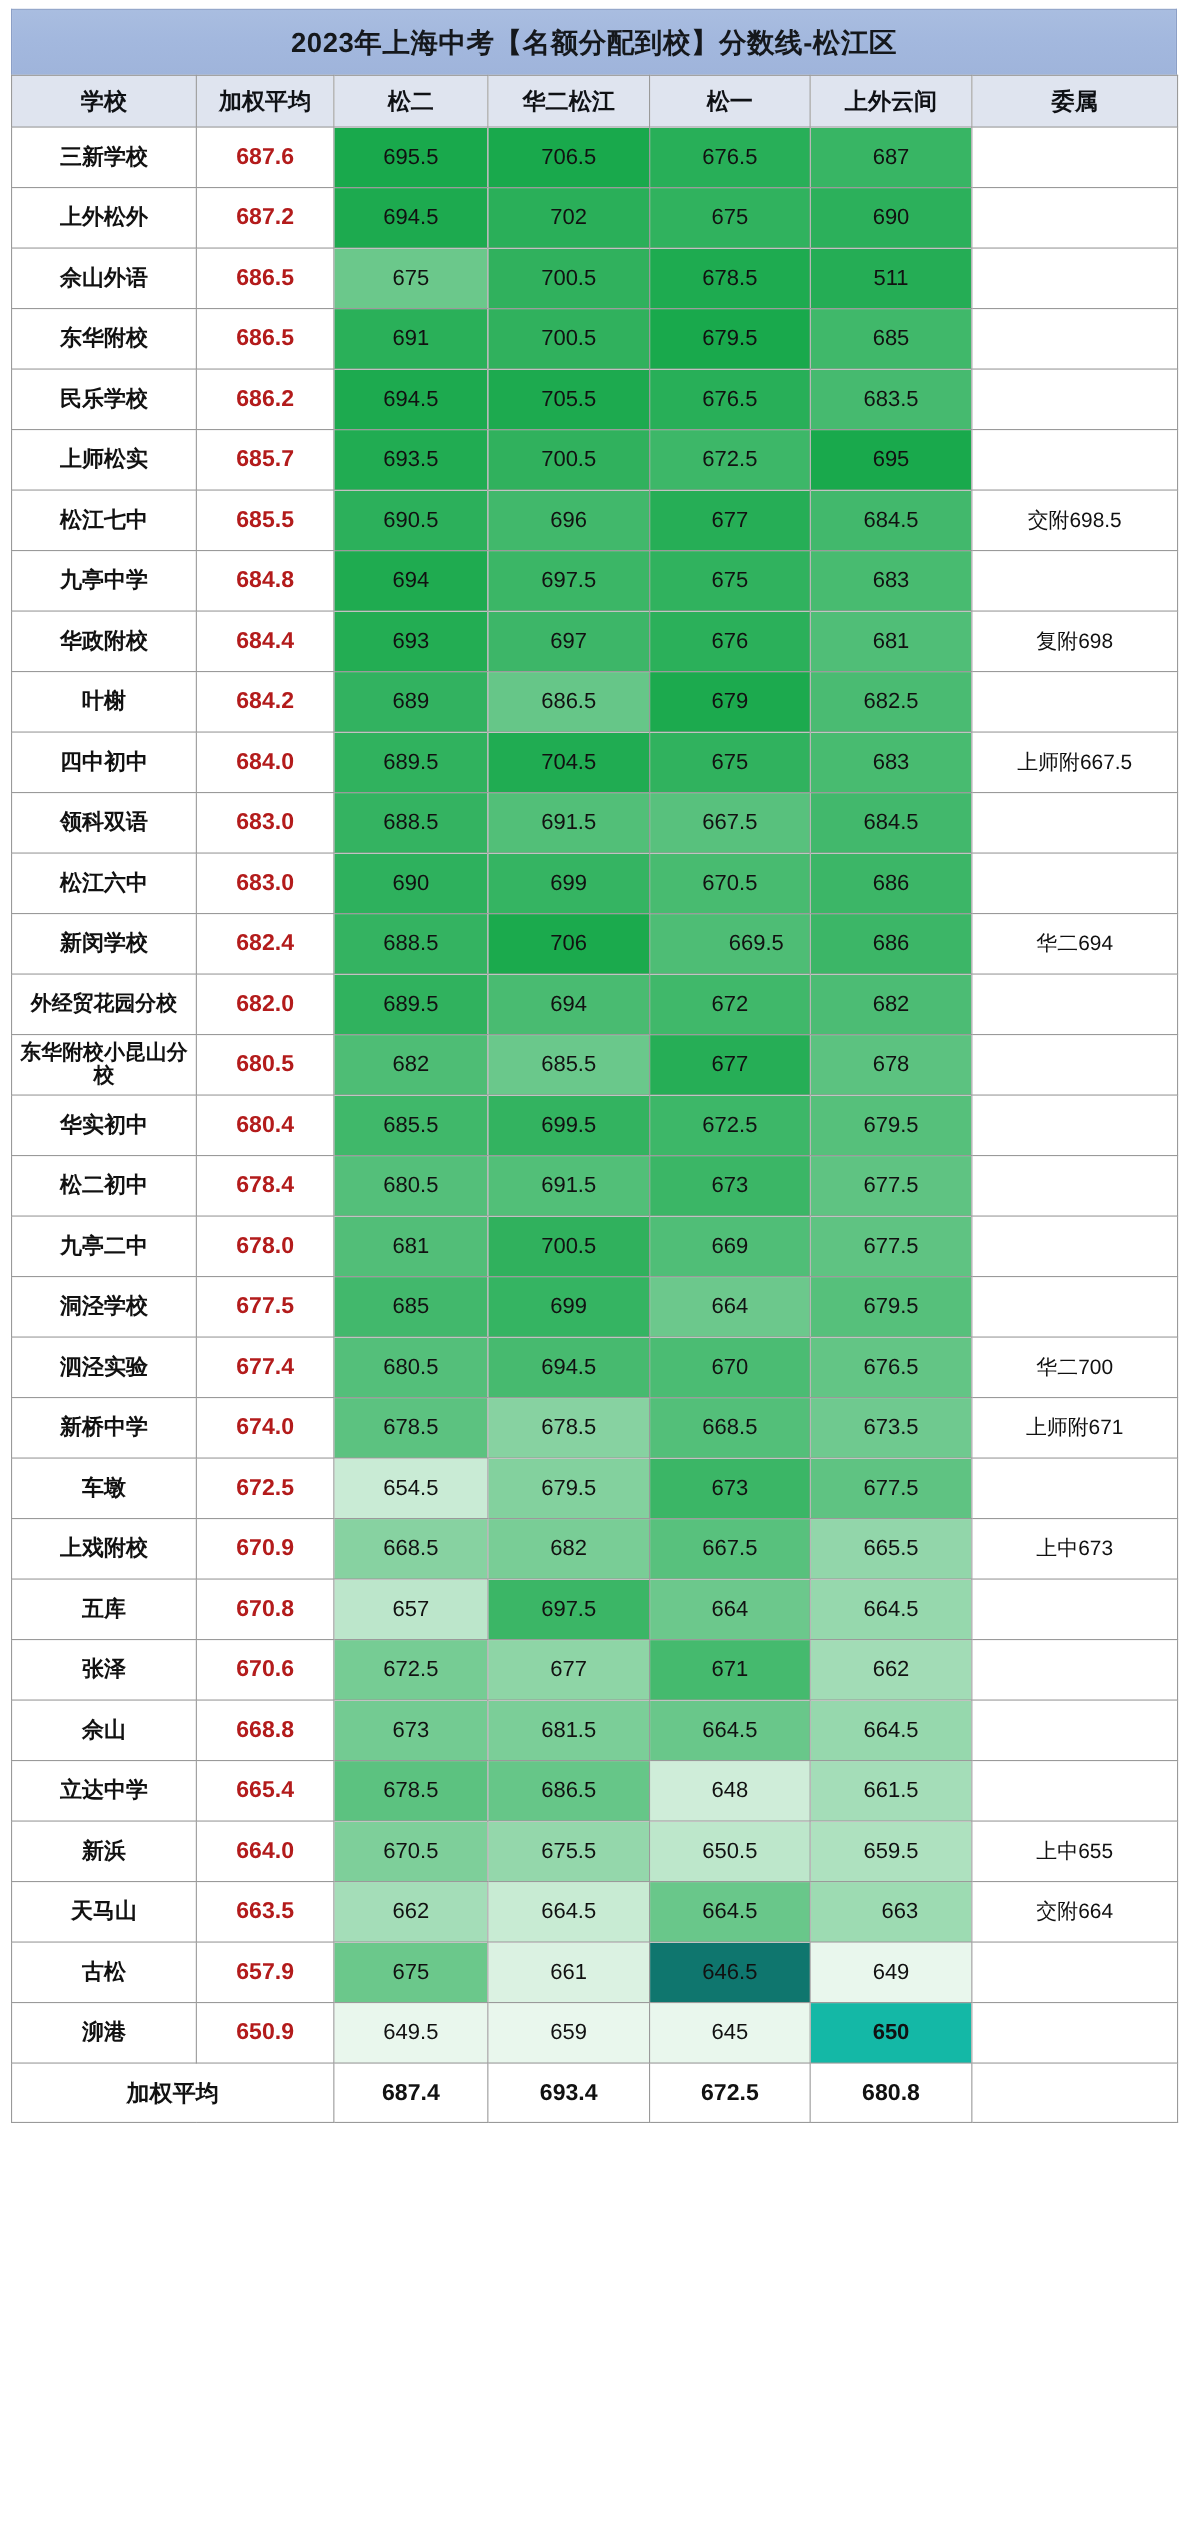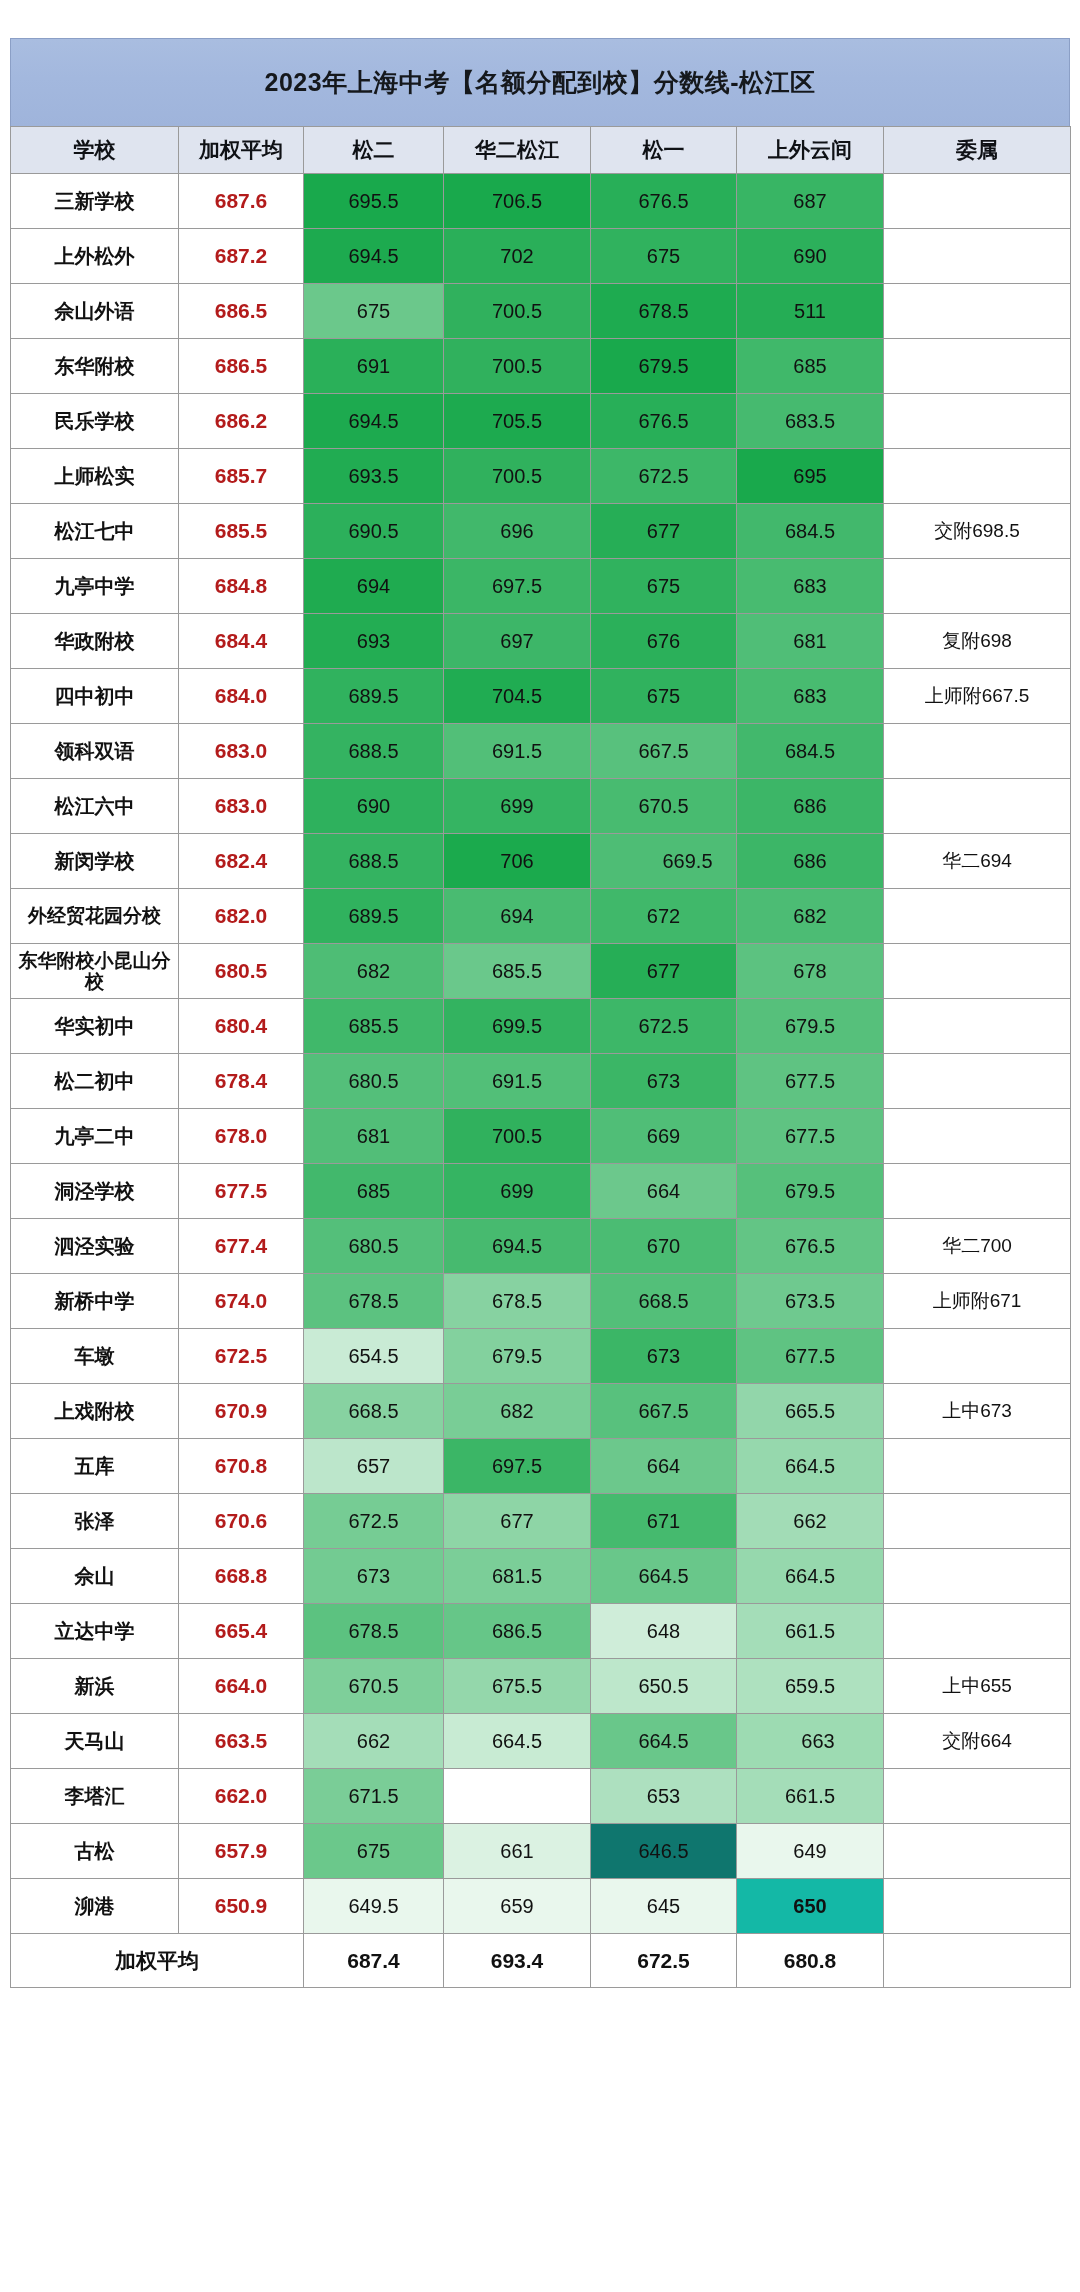--- a/index.html
+++ b/index.html
@@ -9,29 +9,28 @@
     font-family:"Liberation Sans","DejaVu Sans",sans-serif;
     -webkit-font-smoothing:antialiased;
   }
   #wrap{
     width:1080px;
     box-sizing:border-box;
     padding:8px 10px 10px 10px;
     background:#ffffff;
   }
   .title-bar{
-    height:88px;
+    height:60px;
     background:linear-gradient(180deg,#a9bde0 0%,#a3b8de 45%,#9fb4db 100%);
     border:1px solid #8b9fc6;
     border-bottom:none;
     display:flex;
     align-items:center;
     justify-content:center;
     box-sizing:border-box;
-    margin-top:30px;
   }
   .title-bar .t{
     font-size:25px;
     font-weight:bold;
     color:#15181c;
     letter-spacing:0.5px;
     white-space:nowrap;
   }
   table{
     border-collapse:collapse;
@@ -195,20 +194,29 @@
         <tr>
           <td class="school">华政附校</td>
           <td class="avg">684.4</td>
           <td class="score" style="background: rgb(35, 173, 83);">693</td>
           <td class="score" style="background: rgb(61, 182, 104);">697</td>
           <td class="score" style="background: rgb(43, 176, 90);">676</td>
           <td class="score" style="background: rgb(80, 190, 119);">681</td>
           <td class="wei">复附698</td>
         </tr>
         <tr>
+          <td class="school">叶榭</td>
+          <td class="avg">684.2</td>
+          <td class="score" style="background: rgb(50, 178, 96);">689</td>
+          <td class="score" style="background: rgb(102, 198, 136);">686.5</td>
+          <td class="score" style="background: rgb(28, 170, 78);">679</td>
+          <td class="score" style="background: rgb(74, 187, 114);">682.5</td>
+          <td class="wei"></td>
+        </tr>
+        <tr>
           <td class="school">四中初中</td>
           <td class="avg">684.0</td>
           <td class="score" style="background: rgb(48, 178, 94);">689.5</td>
           <td class="score" style="background: rgb(32, 172, 82);">704.5</td>
           <td class="score" style="background: rgb(48, 178, 94);">675</td>
           <td class="score" style="background: rgb(72, 187, 112);">683</td>
           <td class="wei">上师附667.5</td>
         </tr>
         <tr>
           <td class="school">领科双语</td>
@@ -375,29 +383,20 @@
         <tr>
           <td class="school">天马山</td>
           <td class="avg">663.5</td>
           <td class="score" style="background: rgb(164, 221, 184);">662</td>
           <td class="score" style="background: rgb(200, 235, 211);">664.5</td>
           <td class="score" style="background: rgb(105, 199, 138);">664.5</td>
           <td class="score" style="background: rgb(157, 219, 178); padding-left: 16px;">663</td>
           <td class="wei">交附664</td>
         </tr>
         <tr>
-          <td class="school">李塔汇</td>
-          <td class="avg">662.0</td>
-          <td class="score" style="background: rgb(122, 205, 151);">671.5</td>
-          <td class="score empty" style="background: rgb(255, 255, 255);"></td>
-          <td class="score" style="background: rgb(173, 224, 191);">653</td>
-          <td class="score" style="background: rgb(164, 221, 184);">661.5</td>
-          <td class="wei"></td>
-        </tr>
-        <tr>
           <td class="school">古松</td>
           <td class="avg">657.9</td>
           <td class="score" style="background: rgb(107, 200, 139);">675</td>
           <td class="score" style="background: rgb(219, 242, 226);">661</td>
           <td class="score" style="background: #0f766e;">646.5</td>
           <td class="score" style="background: rgb(233, 247, 237);">649</td>
           <td class="wei"></td>
         </tr>
         <tr>
           <td class="school">泖港</td>

